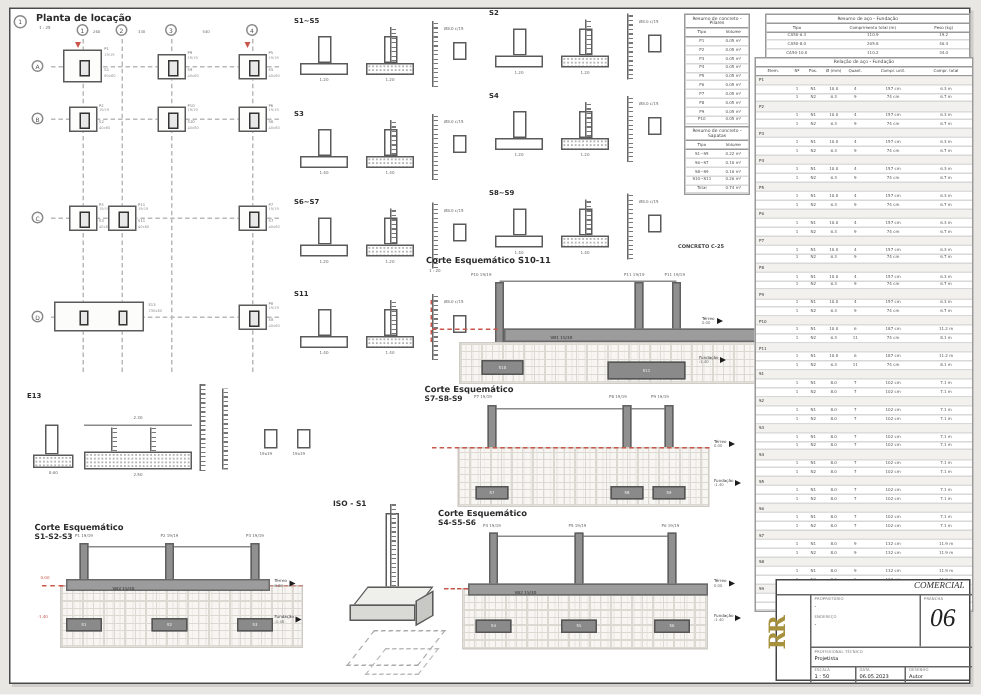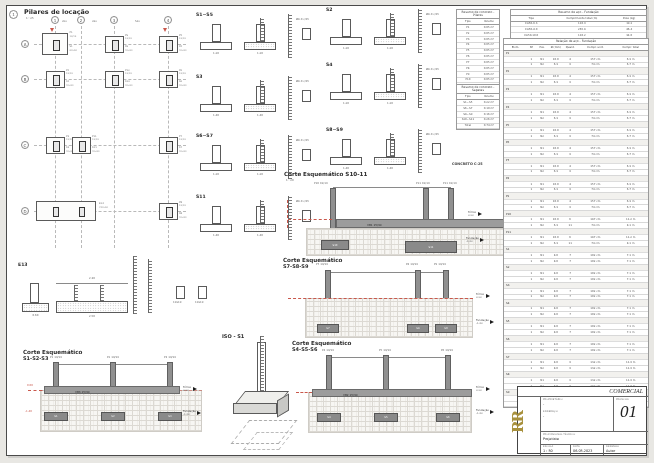--- a/index.html
+++ b/index.html
@@ -46,21 +46,21 @@
 .rr{position:absolute;left:513px;top:405px;width:26px;height:30px;color:#a8913d;font-weight:bold;font-size:15px;font-family:"DejaVu Serif",serif;letter-spacing:-2px;transform:rotate(-90deg);line-height:1}
 </style>
 </head>
 <body>
 
 <div id="root">
   <div class="paper"></div>
 
   
   <div class="gcirc" style="left:9px;top:10px;width:9px;height:9px;line-height:8px">1</div>
-  <div class="sec-t" style="left:24px;top:9px;font-size:6.4px">Pilares de locação</div>
+  <div class="sec-t" style="left:24px;top:9px;font-size:6.4px">Planta de locação</div>
   <div class="t" style="left:26px;top:17px">1 : 25</div>
   <div id="plan" style="display:contents"><div class="dash-v" style="left: 55px; top: 26px; height: 222px;"></div><div class="gcirc" style="left: 51px; top: 16px;">1</div><div class="dash-v" style="left: 81px; top: 26px; height: 222px;"></div><div class="gcirc" style="left: 77px; top: 16px;">2</div><div class="dash-v" style="left: 114px; top: 26px; height: 222px;"></div><div class="gcirc" style="left: 110px; top: 16px;">3</div><div class="dash-v" style="left: 168px; top: 26px; height: 222px;"></div><div class="gcirc" style="left: 164px; top: 16px;">4</div><div class="dash-h" style="left: 34px; top: 44px; width: 152px;"></div><div class="gcirc" style="left: 21px; top: 40px;">A</div><div class="dash-h" style="left: 34px; top: 79px; width: 152px;"></div><div class="gcirc" style="left: 21px; top: 75px;">B</div><div class="dash-h" style="left: 34px; top: 145px; width: 152px;"></div><div class="gcirc" style="left: 21px; top: 141px;">C</div><div class="dash-h" style="left: 34px; top: 211px; width: 152px;"></div><div class="gcirc" style="left: 21px; top: 207px;">D</div><div class="t" style="left: 62px; top: 21px; font-size: 2.5px;">260</div><div class="t" style="left: 92px; top: 21px; font-size: 2.5px;">330</div><div class="t" style="left: 135px; top: 21px; font-size: 2.5px;">540</div><div class="rtri" style="left: 50px; top: 28px;"></div><div class="rtri" style="left: 163px; top: 28px;"></div><div class="oline" style="left: 42px; top: 33px; width: 26px; height: 22px; background: rgb(253, 253, 252);">
         <div class="oline" style="left: 9.5px; top: 5.5px; width: 7px; height: 11px; background: rgb(232, 232, 232); border-color: rgb(51, 51, 51);"></div>
       </div><div class="t" style="left: 69.5px; top: 32px; font-size: 2.5px; color: rgb(119, 119, 119);">P1</div><div class="t" style="left: 69.5px; top: 35.5px; font-size: 2.4px; color: rgb(153, 153, 153);">19/19</div><div class="t" style="left: 69.5px; top: 46px; font-size: 2.5px; color: rgb(119, 119, 119);">S1</div><div class="t" style="left: 69.5px; top: 49.5px; font-size: 2.4px; color: rgb(153, 153, 153);">60x60</div><div class="oline" style="left: 104.5px; top: 35.5px; width: 19px; height: 17px; background: rgb(253, 253, 252);">
         <div class="oline" style="left: 6px; top: 3px; width: 7px; height: 11px; background: rgb(232, 232, 232); border-color: rgb(51, 51, 51);"></div>
       </div><div class="t" style="left: 125px; top: 34.5px; font-size: 2.5px; color: rgb(119, 119, 119);">P9</div><div class="t" style="left: 125px; top: 38px; font-size: 2.4px; color: rgb(153, 153, 153);">19/19</div><div class="t" style="left: 125px; top: 46px; font-size: 2.5px; color: rgb(119, 119, 119);">S9</div><div class="t" style="left: 125px; top: 49.5px; font-size: 2.4px; color: rgb(153, 153, 153);">40x60</div><div class="oline" style="left: 158.5px; top: 35.5px; width: 19px; height: 17px; background: rgb(253, 253, 252);">
         <div class="oline" style="left: 6px; top: 3px; width: 7px; height: 11px; background: rgb(232, 232, 232); border-color: rgb(51, 51, 51);"></div>
       </div><div class="t" style="left: 179px; top: 34.5px; font-size: 2.5px; color: rgb(119, 119, 119);">P5</div><div class="t" style="left: 179px; top: 38px; font-size: 2.4px; color: rgb(153, 153, 153);">19/19</div><div class="t" style="left: 179px; top: 46px; font-size: 2.5px; color: rgb(119, 119, 119);">S5</div><div class="t" style="left: 179px; top: 49.5px; font-size: 2.4px; color: rgb(153, 153, 153);">40x60</div><div class="oline" style="left: 45.5px; top: 70.5px; width: 19px; height: 17px; background: rgb(253, 253, 252);">
         <div class="oline" style="left: 6px; top: 3px; width: 7px; height: 11px; background: rgb(232, 232, 232); border-color: rgb(51, 51, 51);"></div>
       </div><div class="t" style="left: 66px; top: 69.5px; font-size: 2.5px; color: rgb(119, 119, 119);">P2</div><div class="t" style="left: 66px; top: 73px; font-size: 2.4px; color: rgb(153, 153, 153);">19/19</div><div class="t" style="left: 66px; top: 81px; font-size: 2.5px; color: rgb(119, 119, 119);">S2</div><div class="t" style="left: 66px; top: 84.5px; font-size: 2.4px; color: rgb(153, 153, 153);">40x60</div><div class="oline" style="left: 104.5px; top: 70.5px; width: 19px; height: 17px; background: rgb(253, 253, 252);">
@@ -864,21 +864,21 @@
   <div id="titleblock">
     <div class="doc-title">COMERCIAL</div>
     <div class="hrule" style="left:0;top:9px;width:130px"></div>
     <div class="vrule" style="left:22px;top:9px;height:59px"></div>
     <div class="vrule" style="left:95px;top:9px;height:35px"></div>
     <div class="tb-label" style="left:25px;top:11px">PROPRIETÁRIO</div>
     <div class="tb-val" style="left:25px;top:15px">-</div>
     <div class="tb-label" style="left:25px;top:23px">ENDEREÇO</div>
     <div class="tb-val" style="left:25px;top:27px">-</div>
     <div class="tb-label" style="left:98px;top:11px">PRANCHA</div>
-    <div class="sheet-no" style="left:102px;top:15px">01</div>
+    <div class="sheet-no" style="left:102px;top:15px">06</div>
     <div class="hrule" style="left:22px;top:44px;width:108px"></div>
     <div class="tb-label" style="left:25px;top:46px">PROFISSIONAL TÉCNICO</div>
     <div class="tb-val" style="left:25px;top:50px">Projetista</div>
     <div class="hrule" style="left:22px;top:57px;width:108px"></div>
     <div class="vrule" style="left:52px;top:57px;height:11px"></div>
     <div class="vrule" style="left:85px;top:57px;height:11px"></div>
     <div class="tb-label" style="left:25px;top:58px">ESCALA</div>
     <div class="tb-val" style="left:25px;top:62px">1 : 50</div>
     <div class="tb-label" style="left:55px;top:58px">DATA</div>
     <div class="tb-val" style="left:55px;top:62px">06.05.2023</div>

